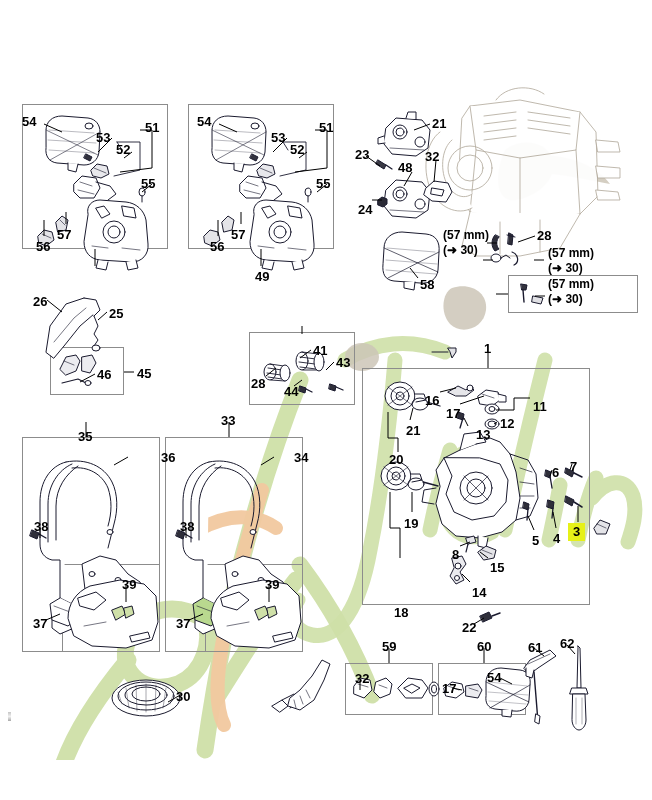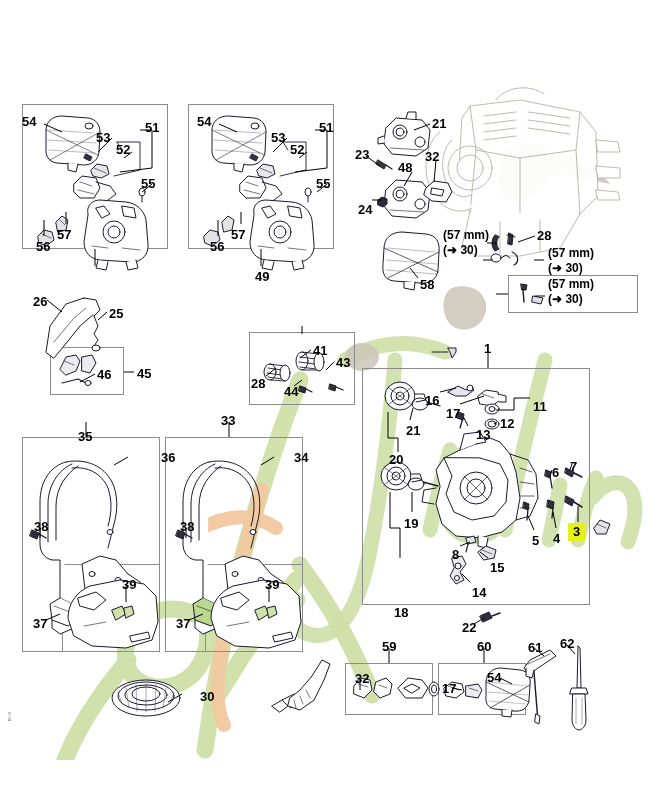--- a/index.html
+++ b/index.html
@@ -690,21 +690,21 @@
     <span class="num" style="left:34px;top:520px;">38</span>
     <span class="num" style="left:122px;top:578px;">39</span>
     <span class="num" style="left:33px;top:617px;">37</span>
 
     <span class="num" style="left:221px;top:414px;">33</span>
     <span class="num" style="left:294px;top:451px;">34</span>
     <span class="num" style="left:180px;top:520px;">38</span>
     <span class="num" style="left:265px;top:578px;">39</span>
     <span class="num" style="left:176px;top:617px;">37</span>
 
-    <span class="num" style="left:200px;top:690px;">30</span>
+    <span class="num" style="left:176px;top:690px;">30</span>
     <span class="num" style="left:462px;top:621px;">22</span>
     <span class="num" style="left:382px;top:640px;">59</span>
     <span class="num" style="left:355px;top:672px;">32</span>
     <span class="num" style="left:477px;top:640px;">60</span>
     <span class="num" style="left:487px;top:671px;">54</span>
     <span class="num" style="left:442px;top:682px;">17</span>
     <span class="num" style="left:528px;top:641px;">61</span>
     <span class="num" style="left:560px;top:637px;">62</span>
   </div>
 

